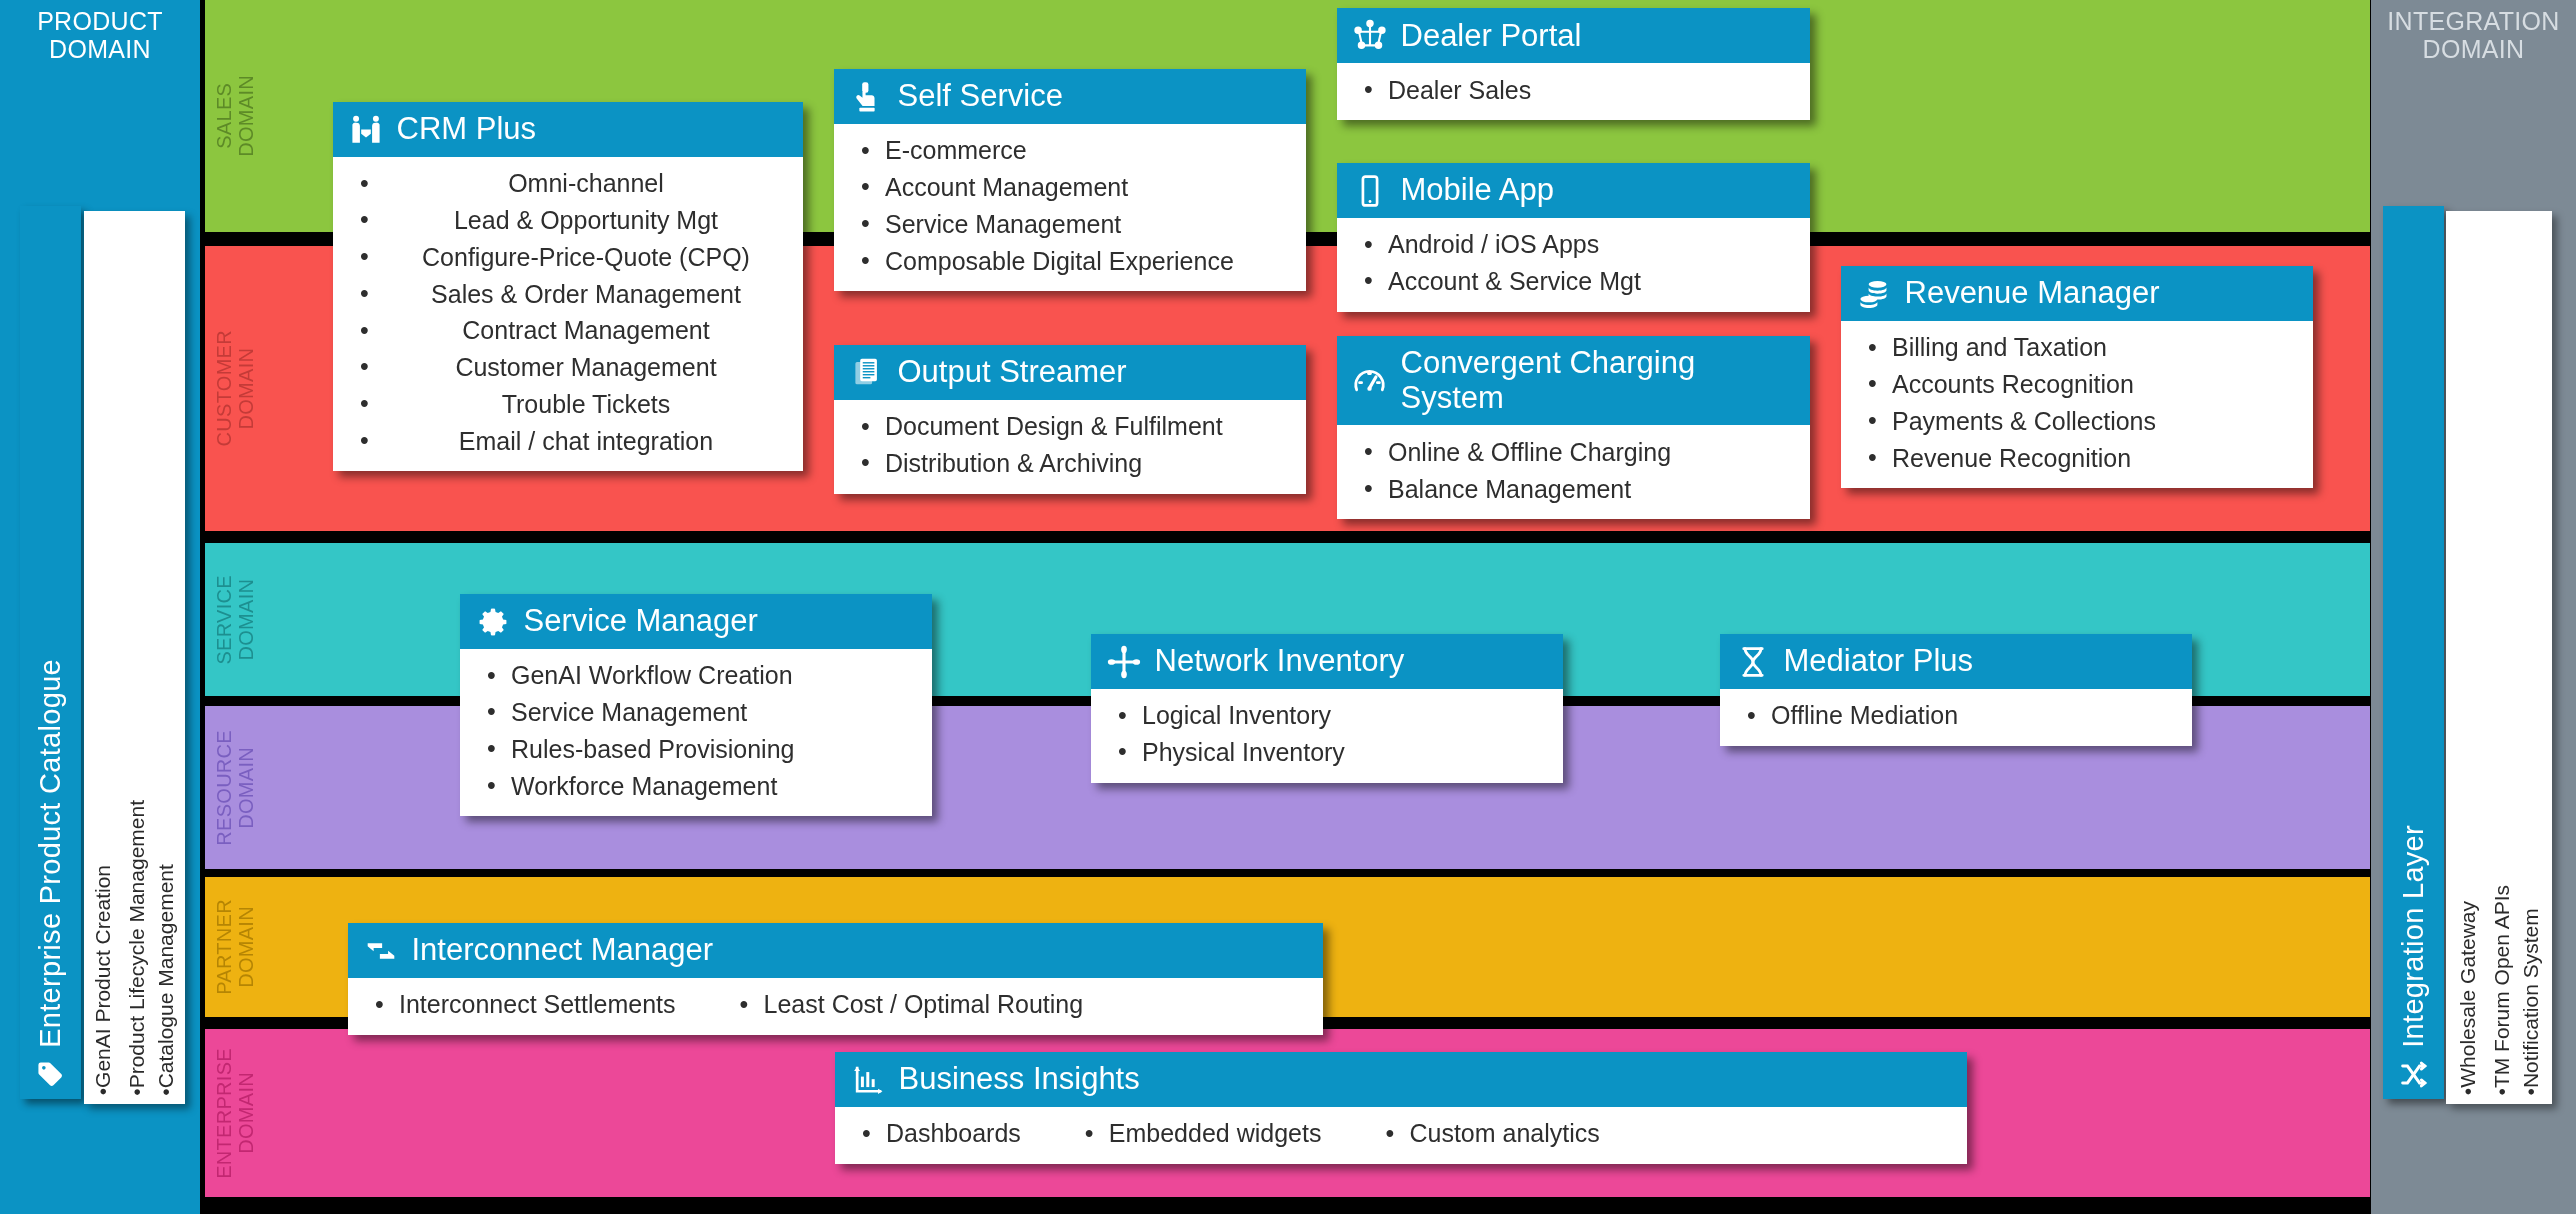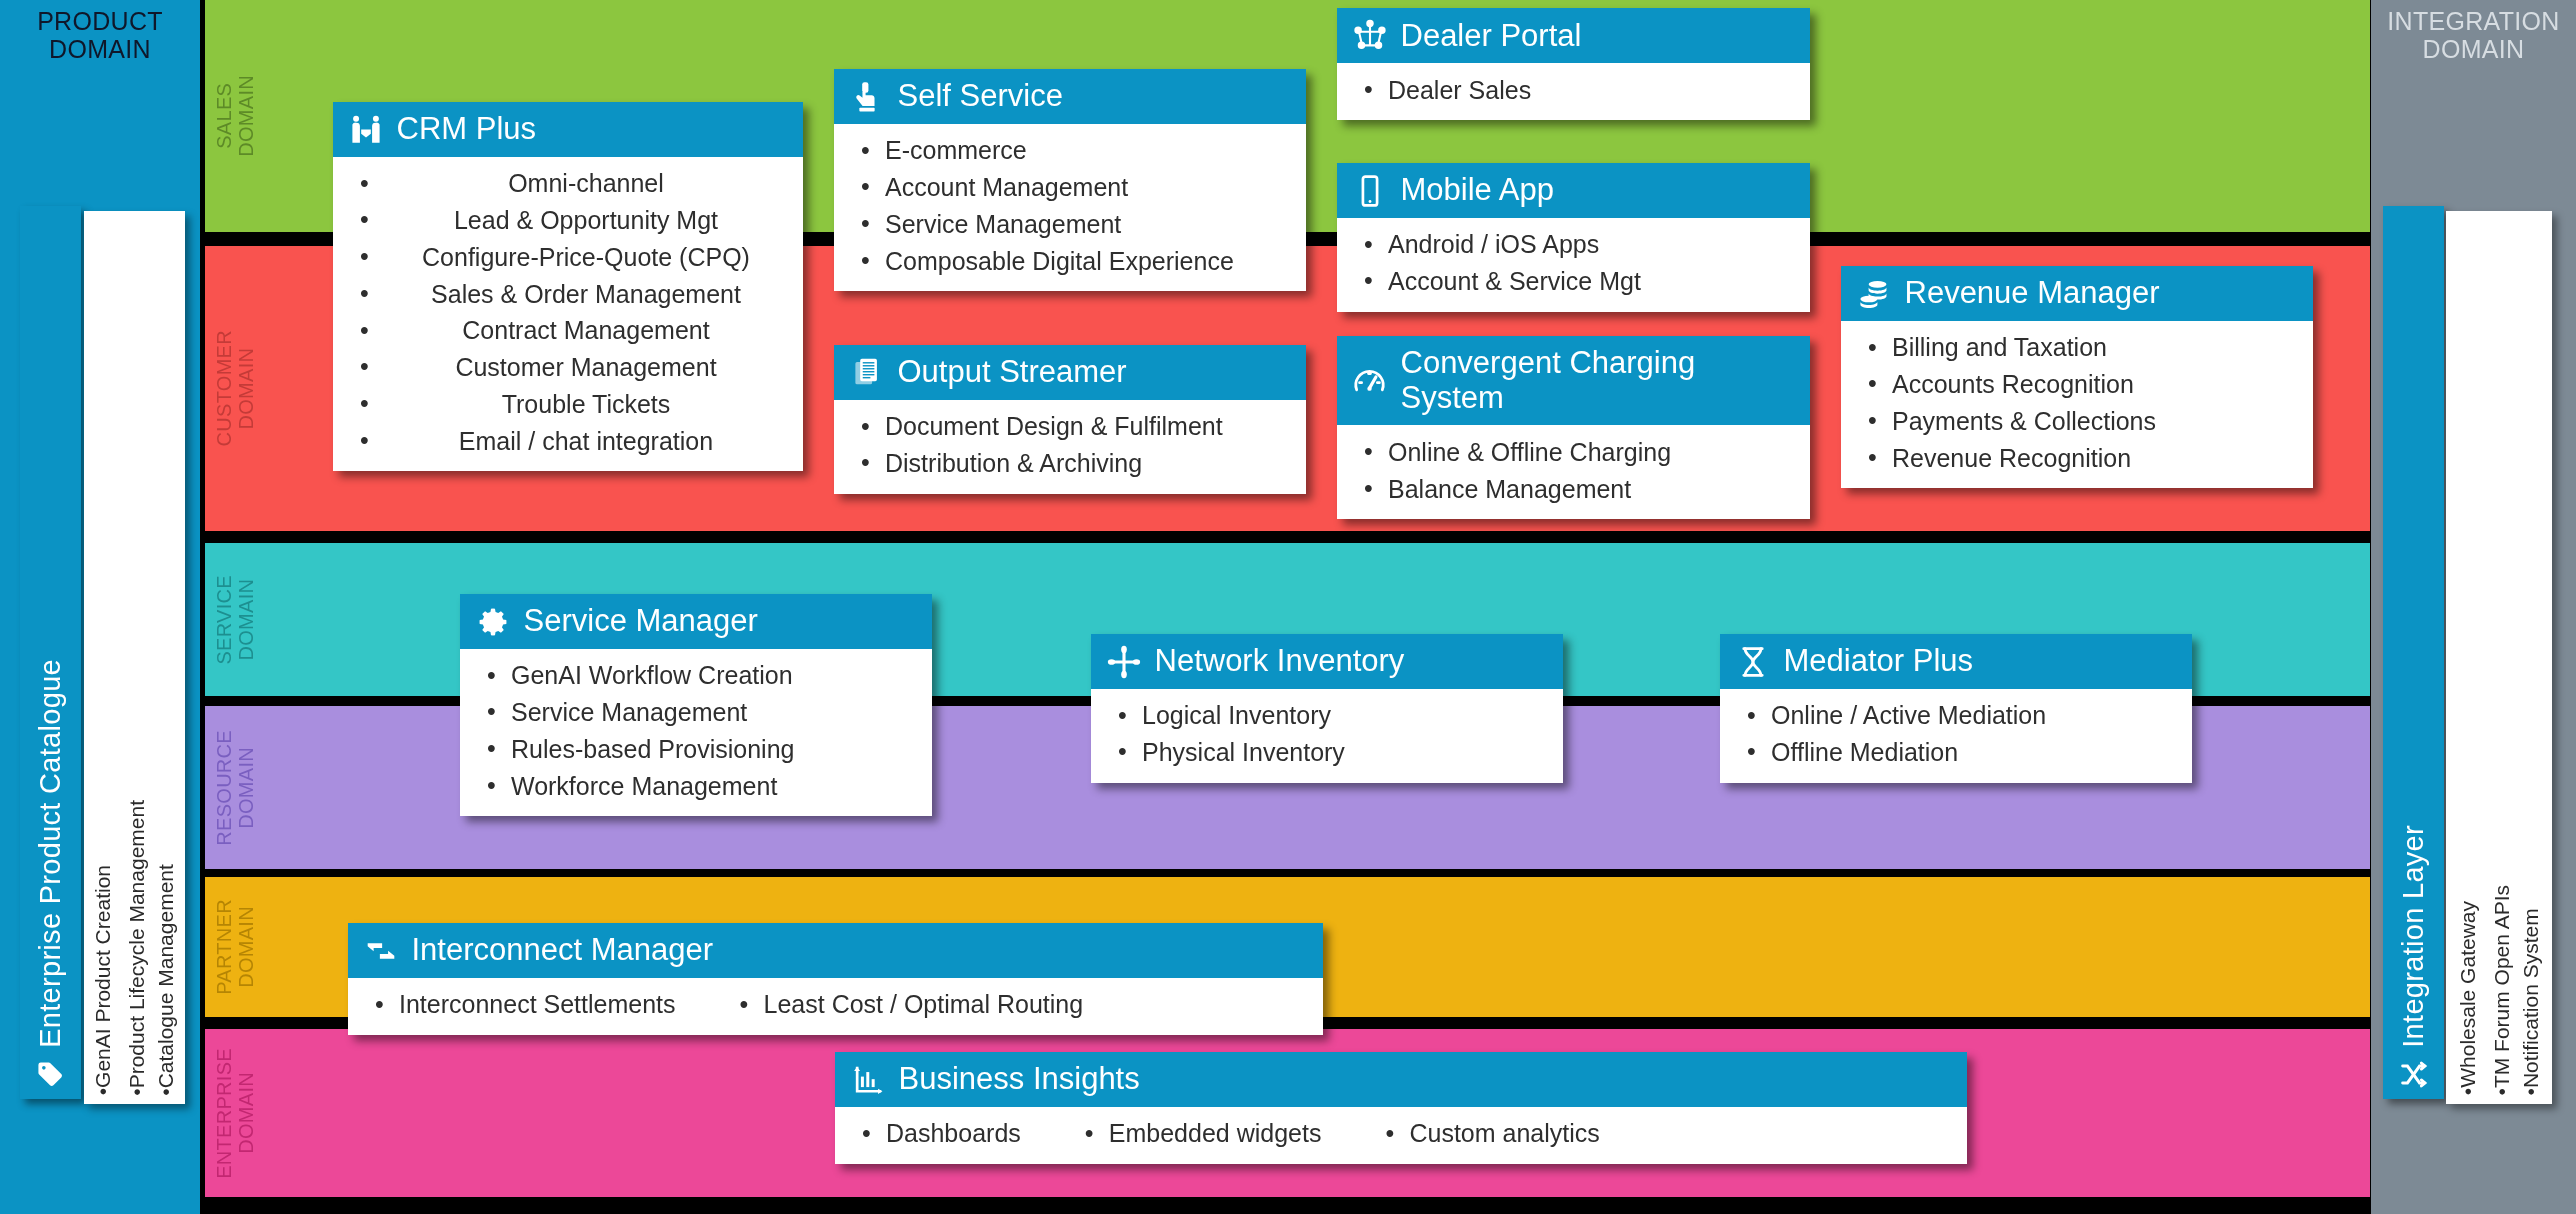--- a/index.html
+++ b/index.html
@@ -4,21 +4,21 @@
 <style>
   html,body{margin:0;padding:0;background:#000;}
   body{width:2576px;height:1214px;font-family:"Liberation Sans",sans-serif;overflow:hidden;}
   #root{position:relative;width:2576px;height:1214px;background:#000;}
 
   
   .domain-col{position:absolute;top:0;bottom:0;display:flex;flex-direction:column;align-items:center;}
   .domain-col .dlabel{font-size:25px;font-weight:400;line-height:1.15;text-align:center;letter-spacing:0.3px;padding-top:6.7px;}
 
   #product-domain{left:0;width:200px;background:#0b93c4;}
-  #product-domain .dlabel{color:#0f172a;}
+  #product-domain .dlabel{color:#ffffff;}
   #integration-domain{right:0;width:205px;background:#7d8a95;}
   #integration-domain .dlabel{color:#d7dde2;}
 
   
   .vstrip{position:absolute;background:#0b93c4;box-shadow:5px 5px 7.6px rgba(0,0,0,.45);
           display:flex;flex-direction:column;align-items:center;justify-content:flex-end;}
   .vstrip .vtitle{writing-mode:vertical-rl;transform:rotate(180deg);color:#fff;font-size:29px;
           white-space:nowrap;letter-spacing:0.3px;}
   .vstrip .vicon{margin-top:11.8px;margin-bottom:10px;color:#fff;}
 
@@ -358,21 +358,20 @@
         <svg width="34" height="34" viewBox="0 0 24 24" fill="none" stroke="#fff" stroke-width="2" stroke-linecap="round">
           <path d="M5.5 2.6h13M5.5 21.4h13"></path>
           <path d="M6.4 2.6c0 4.6 5.6 5.9 5.6 9.4s-5.6 4.8-5.6 9.4"></path>
           <path d="M17.6 2.6c0 4.6-5.6 5.9-5.6 9.4s5.6 4.8 5.6 9.4"></path>
         </svg>
       </span>
       <span class="ctitle">Mediator Plus</span>
     </div>
     <div class="cbody">
       <ul>
-        <li>Online / Active Mediation</li>
         <li>Offline Mediation</li>
       </ul>
     </div>
   </div>
 
   <div class="card" style="left:332px;top:923px;width:975px;margin-left:16px;">
     <div class="chead">
       <span class="cicon">
         <svg width="34" height="34" viewBox="0 0 24 24" fill="#fff">
           <path d="M2.6 6.6h10.2v3.2H6.8v2.4L2.6 8.6z"></path>

